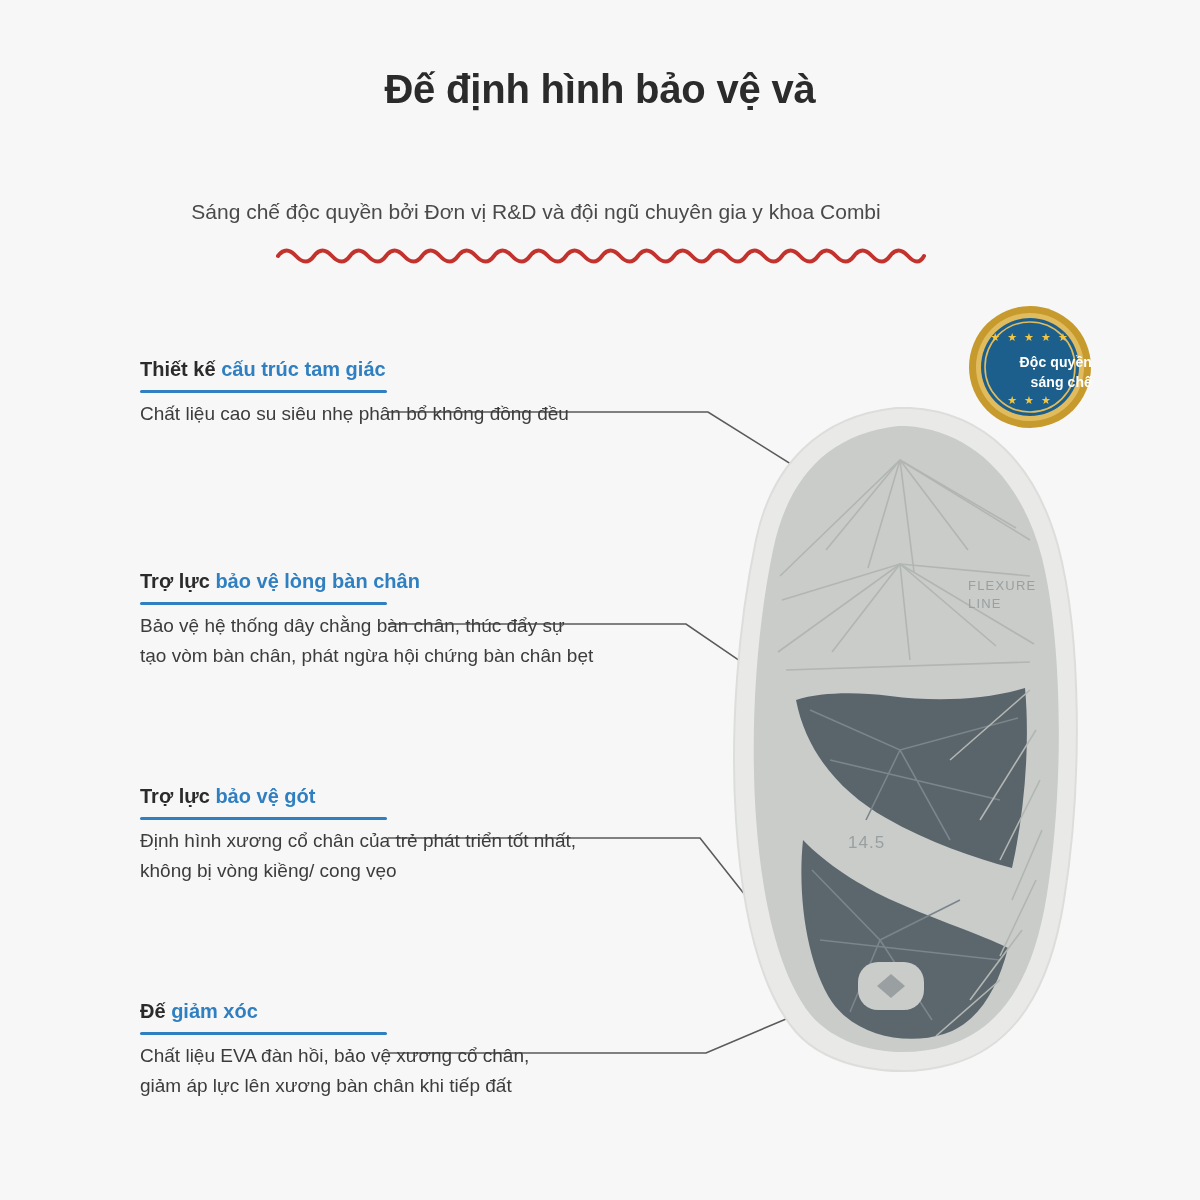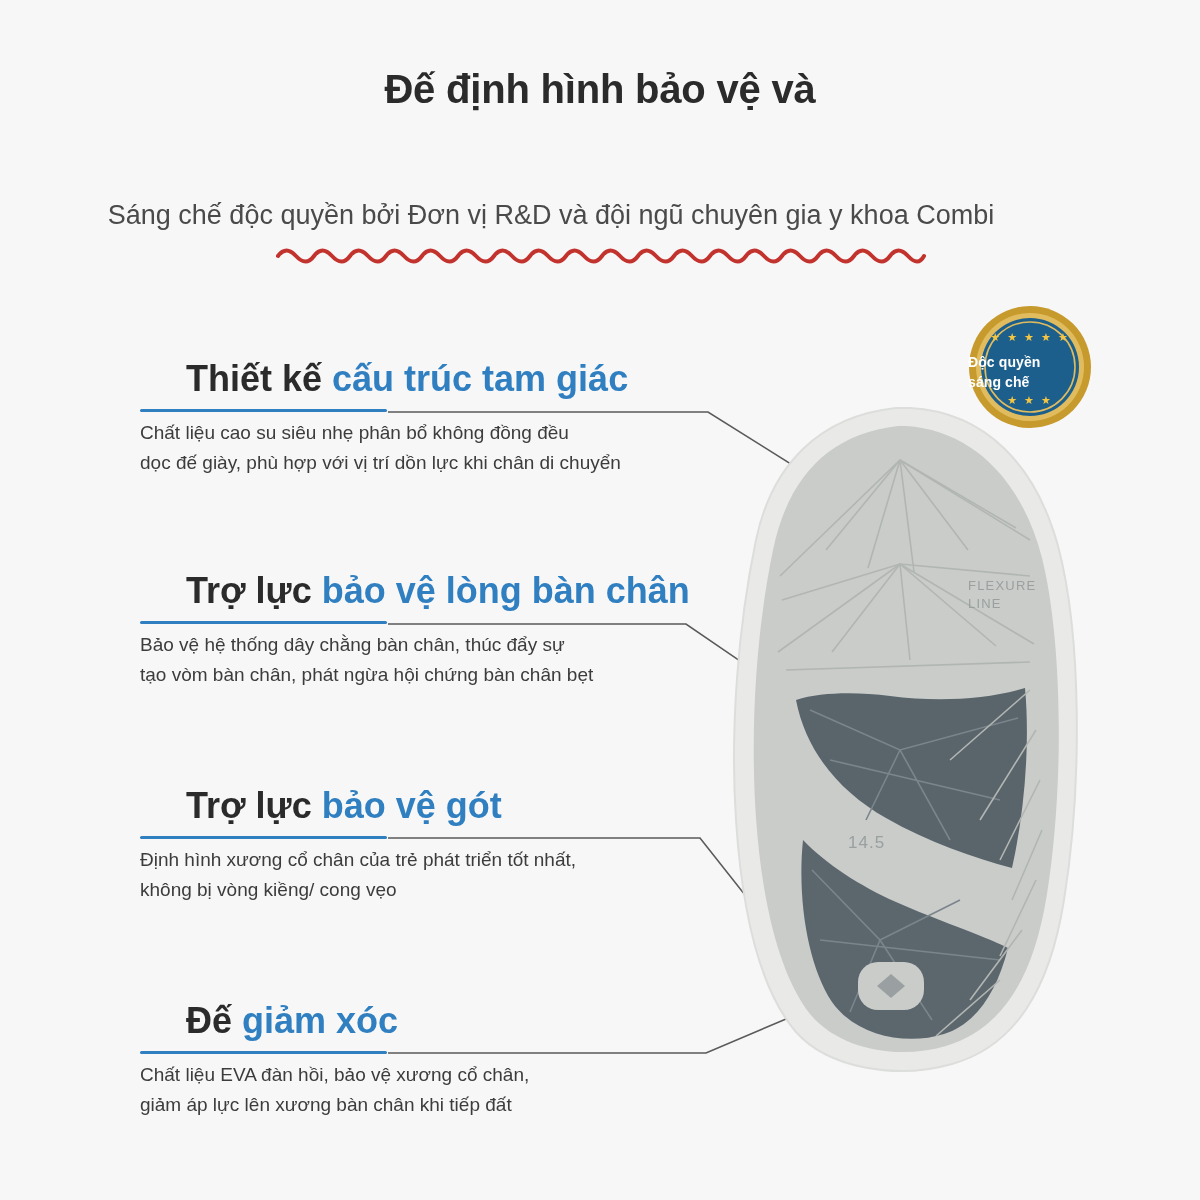--- a/index.html
+++ b/index.html
@@ -27,41 +27,40 @@
     color: #2b2b2b;
     line-height: 1.38;
     letter-spacing: -0.2px;
   }
   .title .line2 { display: block; }
   .subtitle {
     position: absolute;
     left: 0; top: 200px;
     width: 1072px;
     text-align: center;
-    font-size: 27px;
+    font-size: 21px;
     color: #4a4a4a;
-    margin-left: 15px;
   }
   .squiggle {
     position: absolute;
     left: 276px; top: 243px;
     width: 650px; height: 26px;
   }
 
   
   .badge {
     position: absolute;
     left: 968px; top: 305px;
     width: 124px; height: 124px;
   }
   .badge .b-text {
     position: absolute;
     left: 0; top: 48px;
     width: 124px;
-    text-align: left;
+    text-align: right;
     color: #ffffff;
     font-size: 14px;
     font-weight: bold;
     line-height: 1.42;
     letter-spacing: 0.1px;
   }
   .badge .stars {
     position: absolute;
     left: 0; top: 26px;
     width: 124px;
@@ -71,25 +70,24 @@
     letter-spacing: 2px;
   }
   .badge .stars.bottom { top: auto; bottom: 22px; }
 
   
   .shoe { position: absolute; left: 700px; top: 400px; width: 420px; height: 680px; }
 
   
   .callout { position: absolute; width: 620px; }
   .callout .head {
-    font-size: 36px;
+    font-size: 20px;
     font-weight: bold;
     color: #2b2b2b;
     white-space: nowrap;
-    margin-left: 46px;
   }
   .callout .head .hl { color: #2f7fc1; font-weight: bold; }
   .callout .rule {
     margin-top: 9px;
     height: 3px;
     background: #2f7fc1;
     border-radius: 2px;
   }
   .callout .body {
     margin-top: 6px;
@@ -187,21 +185,20 @@
     <div class="stars bottom">★ ★ ★</div>
   </div>
 
   <div class="callout" id="c1">
     <div class="head">
       <span>Thiết kế </span><span class="hl">cấu trúc tam giác</span>
     </div>
     <div class="rule"></div>
     <div class="body">
       <span>Chất liệu cao su siêu nhẹ phân bổ không đồng đều</span><br>
-      <span>dọc đế giày, phù hợp với vị trí dồn lực khi chân di chuyển</span>
     </div>
   </div>
 
   <div class="callout" id="c2">
     <div class="head">
       <span>Trợ lực </span><span class="hl">bảo vệ lòng bàn chân</span>
     </div>
     <div class="rule"></div>
     <div class="body">
       <span>Bảo vệ hệ thống dây chằng bàn chân, thúc đẩy sự</span><br>

